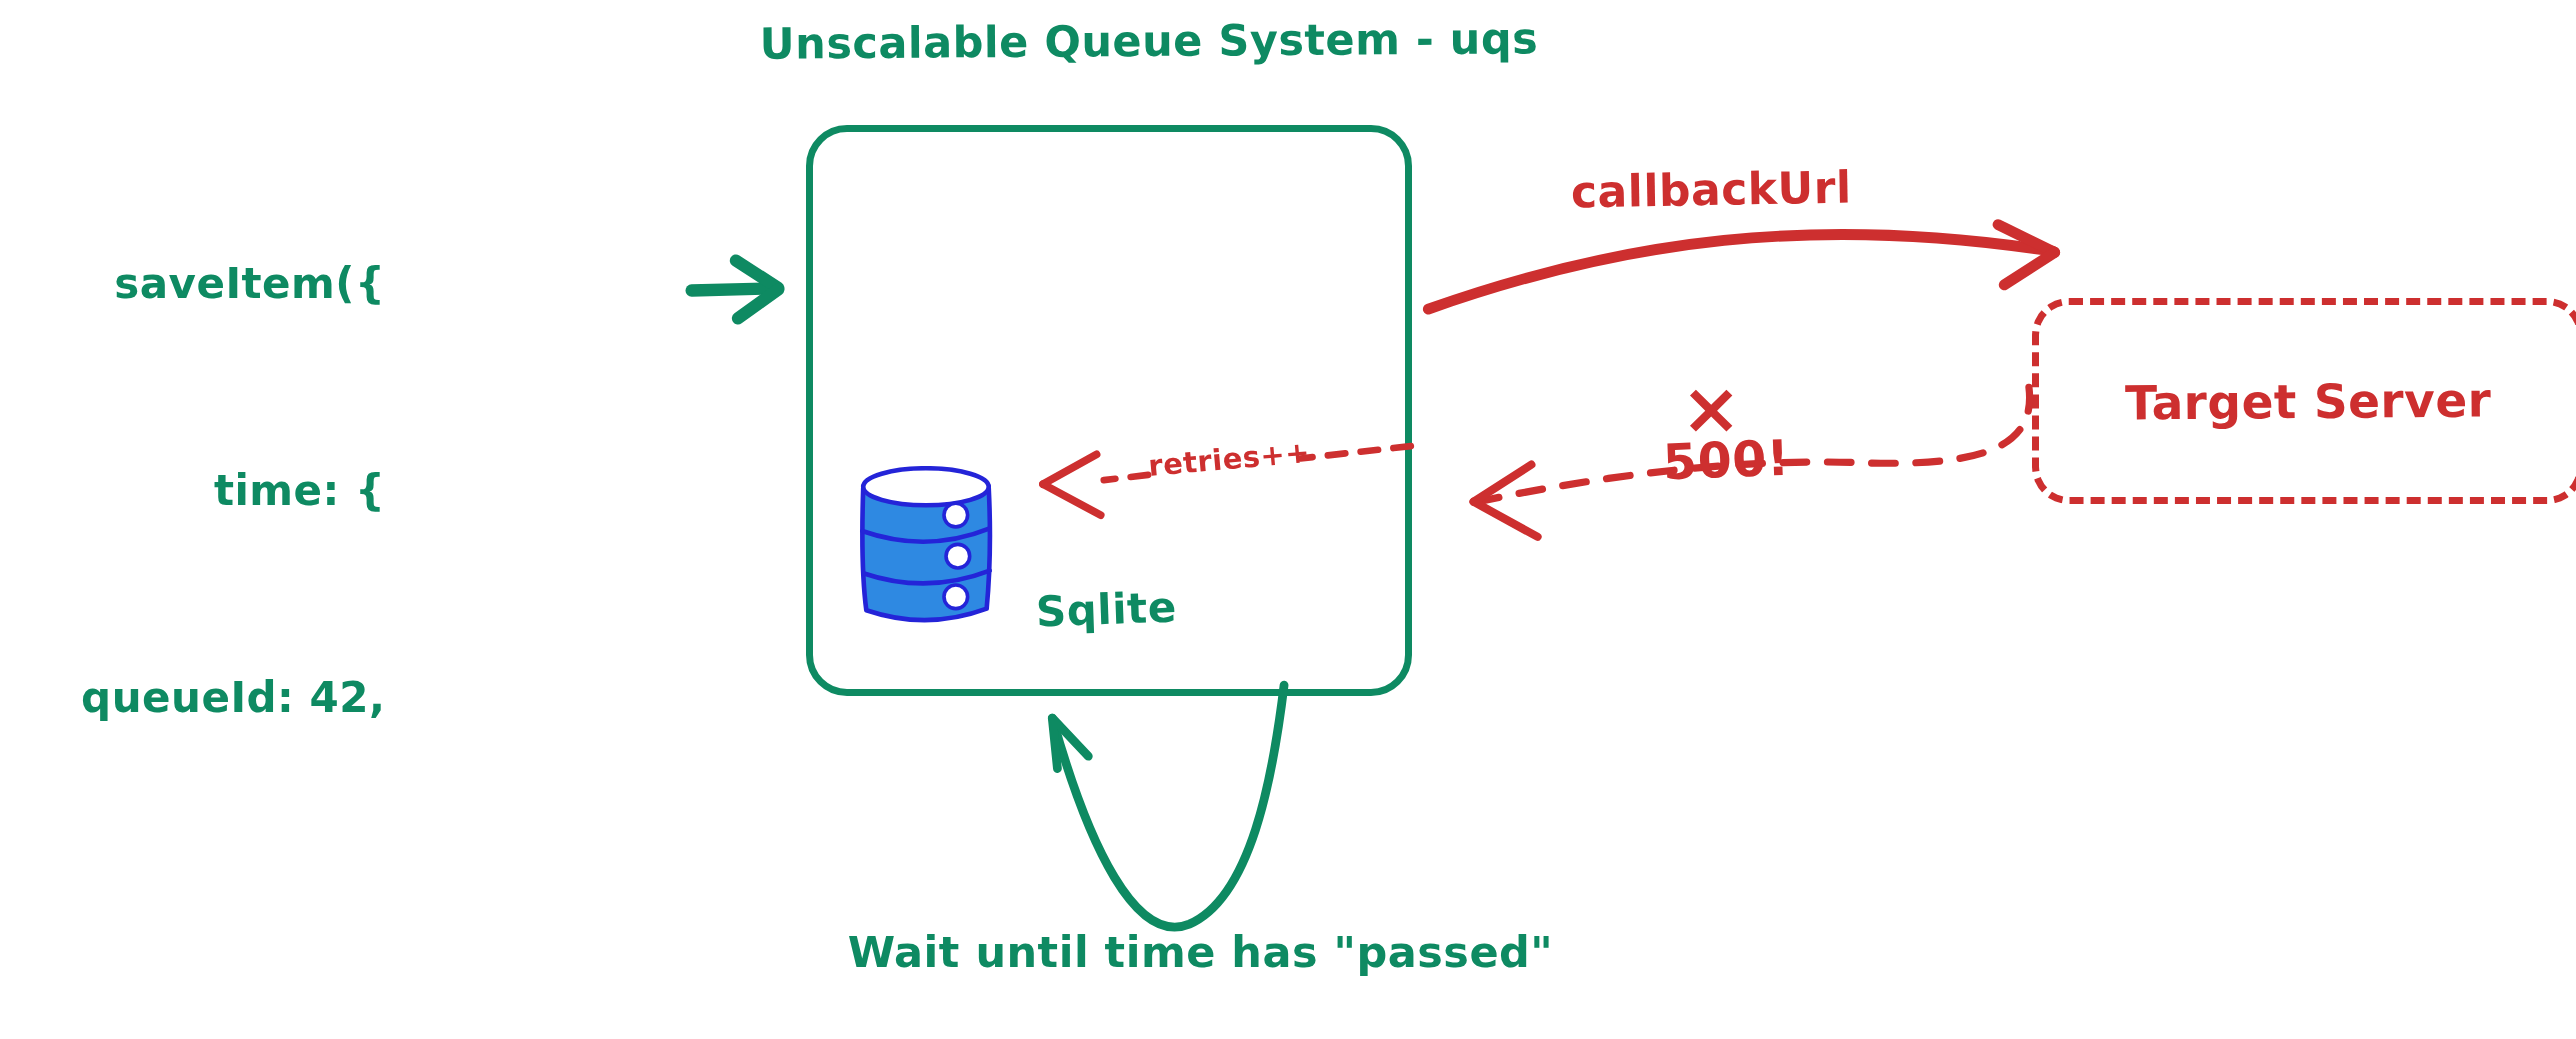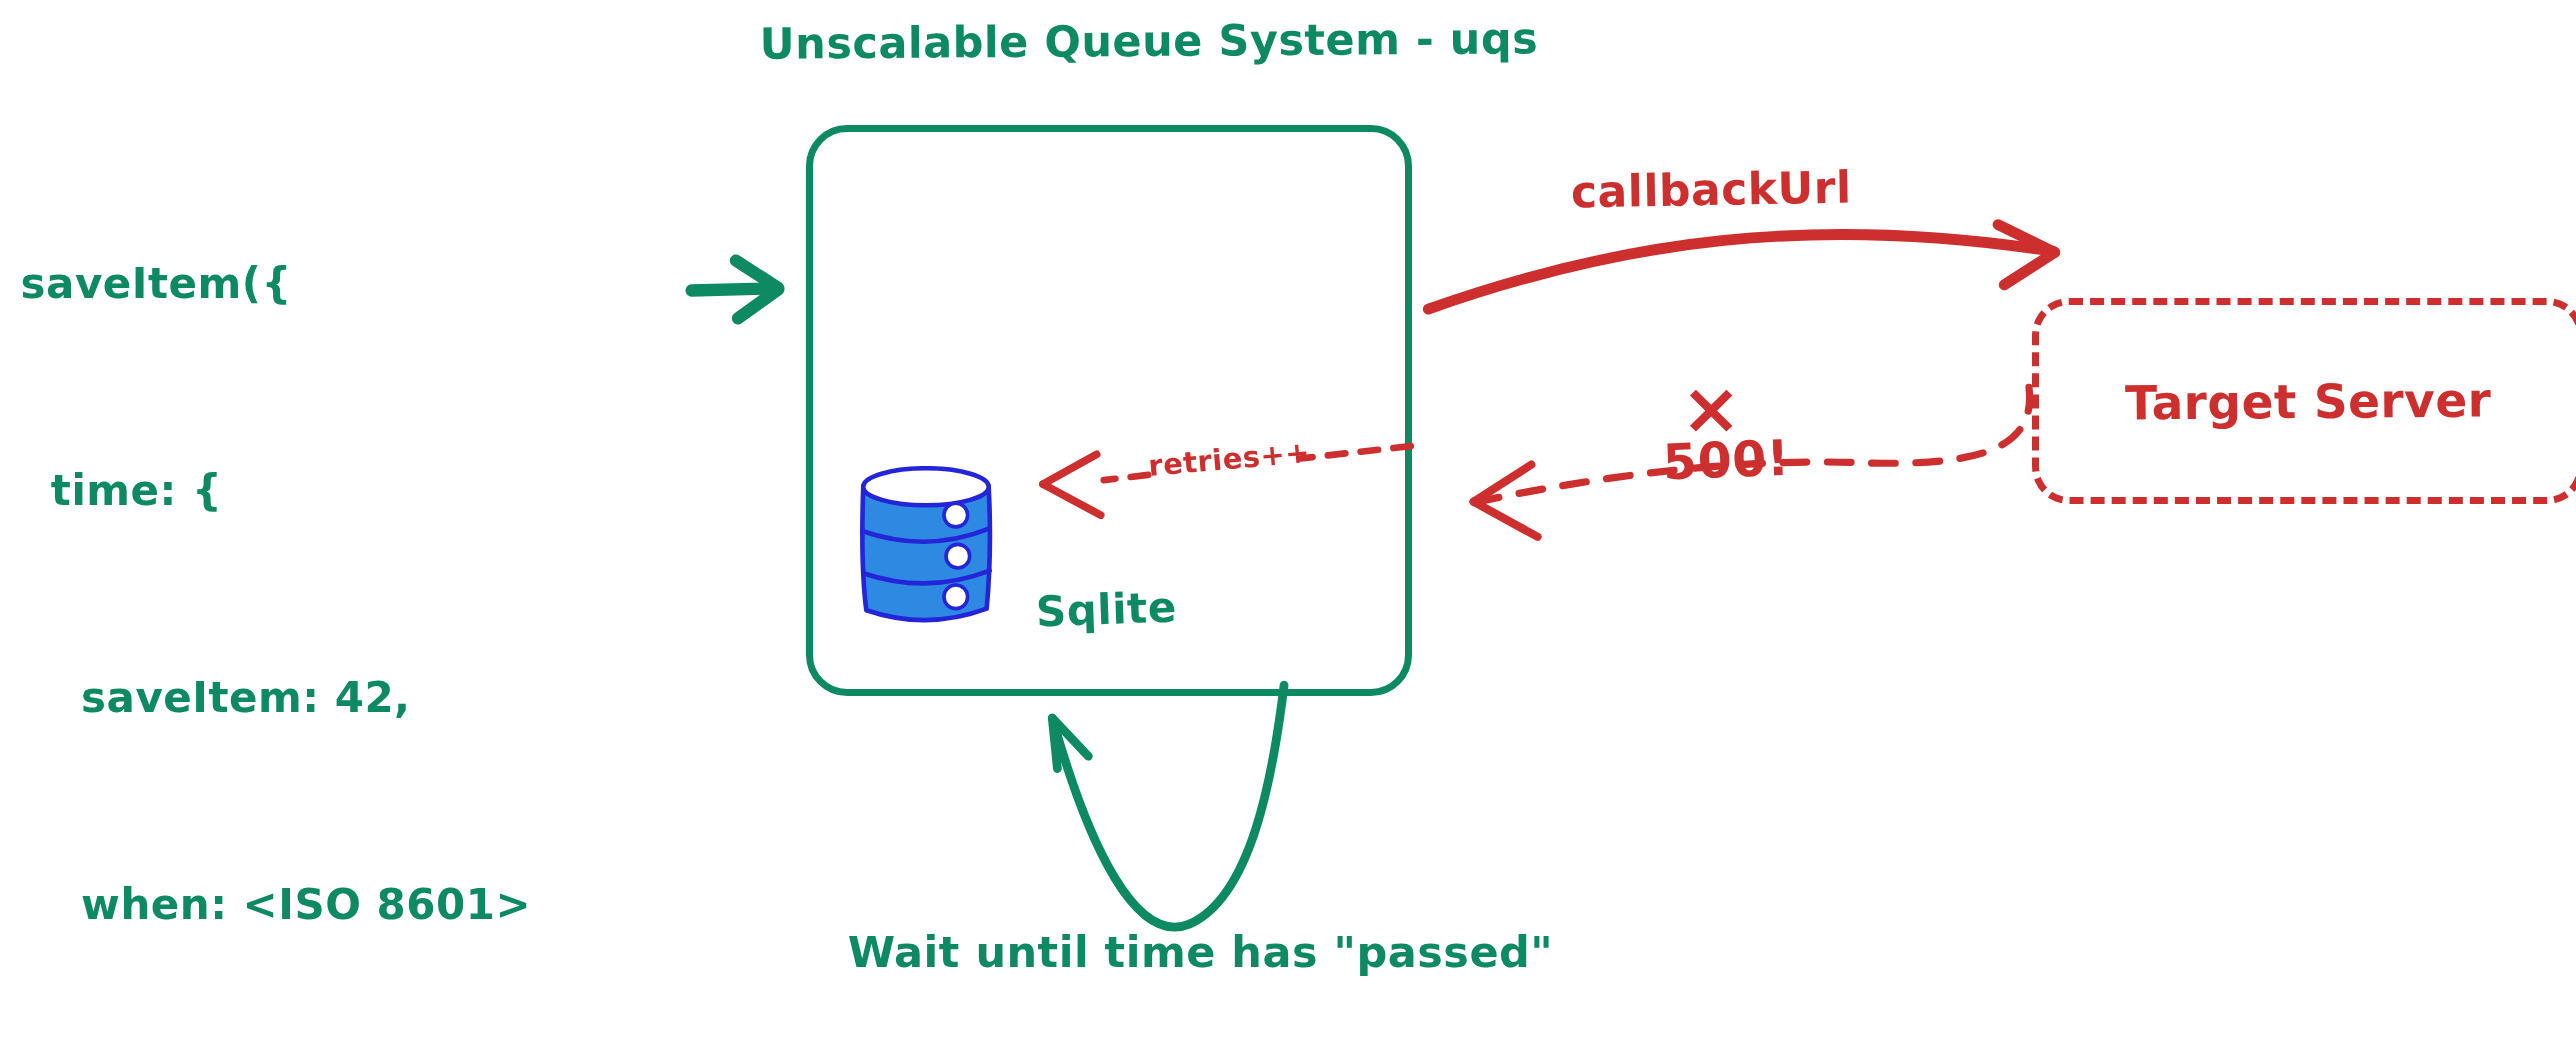--- a/index.html
+++ b/index.html
@@ -20,21 +20,21 @@
   .title{
     position:absolute;left:711px;top:15.5px;width:876px;
     text-align:center;font-size:43px;font-weight:bold;color:var(--green);
     transform:rotate(-0.4deg);
   }
 
   .code{
     position:absolute;left:20.6px;top:111px;color:var(--green);
     font-size:42px;font-weight:bold;line-height:69px;white-space:pre;
   }
-  .code .code-line{white-space:pre;}
+  .code .code-line{white-space:pre;text-align:right;}
 
   .queue-box{
     position:absolute;left:806px;top:125px;width:606px;height:571px;
     border:7.7px solid var(--green);border-radius:41px;background:transparent;
   }
 
   .db-icon{position:absolute;left:855px;top:466px;width:144px;height:165px;}
 
   .sqlite-label{
     position:absolute;left:1036px;top:585px;
@@ -86,22 +86,21 @@
 </head>
 <body>
 
 <div class="stage">
 
   <div class="title hand">Unscalable Queue System - uqs</div>
 
   <div class="code hand">
     <div class="code-line">saveItem({</div>
     <div class="code-line">  time: {</div>
-    <div class="code-line">    saveItem: 42,</div>
-    <div class="code-line">    when: &lt;ISO 8601&gt;</div>
+    <div class="code-line">    queueId: 42,</div>
     
     
     
     
     
     
   </div>
 
   <div class="queue-box"></div>
 

